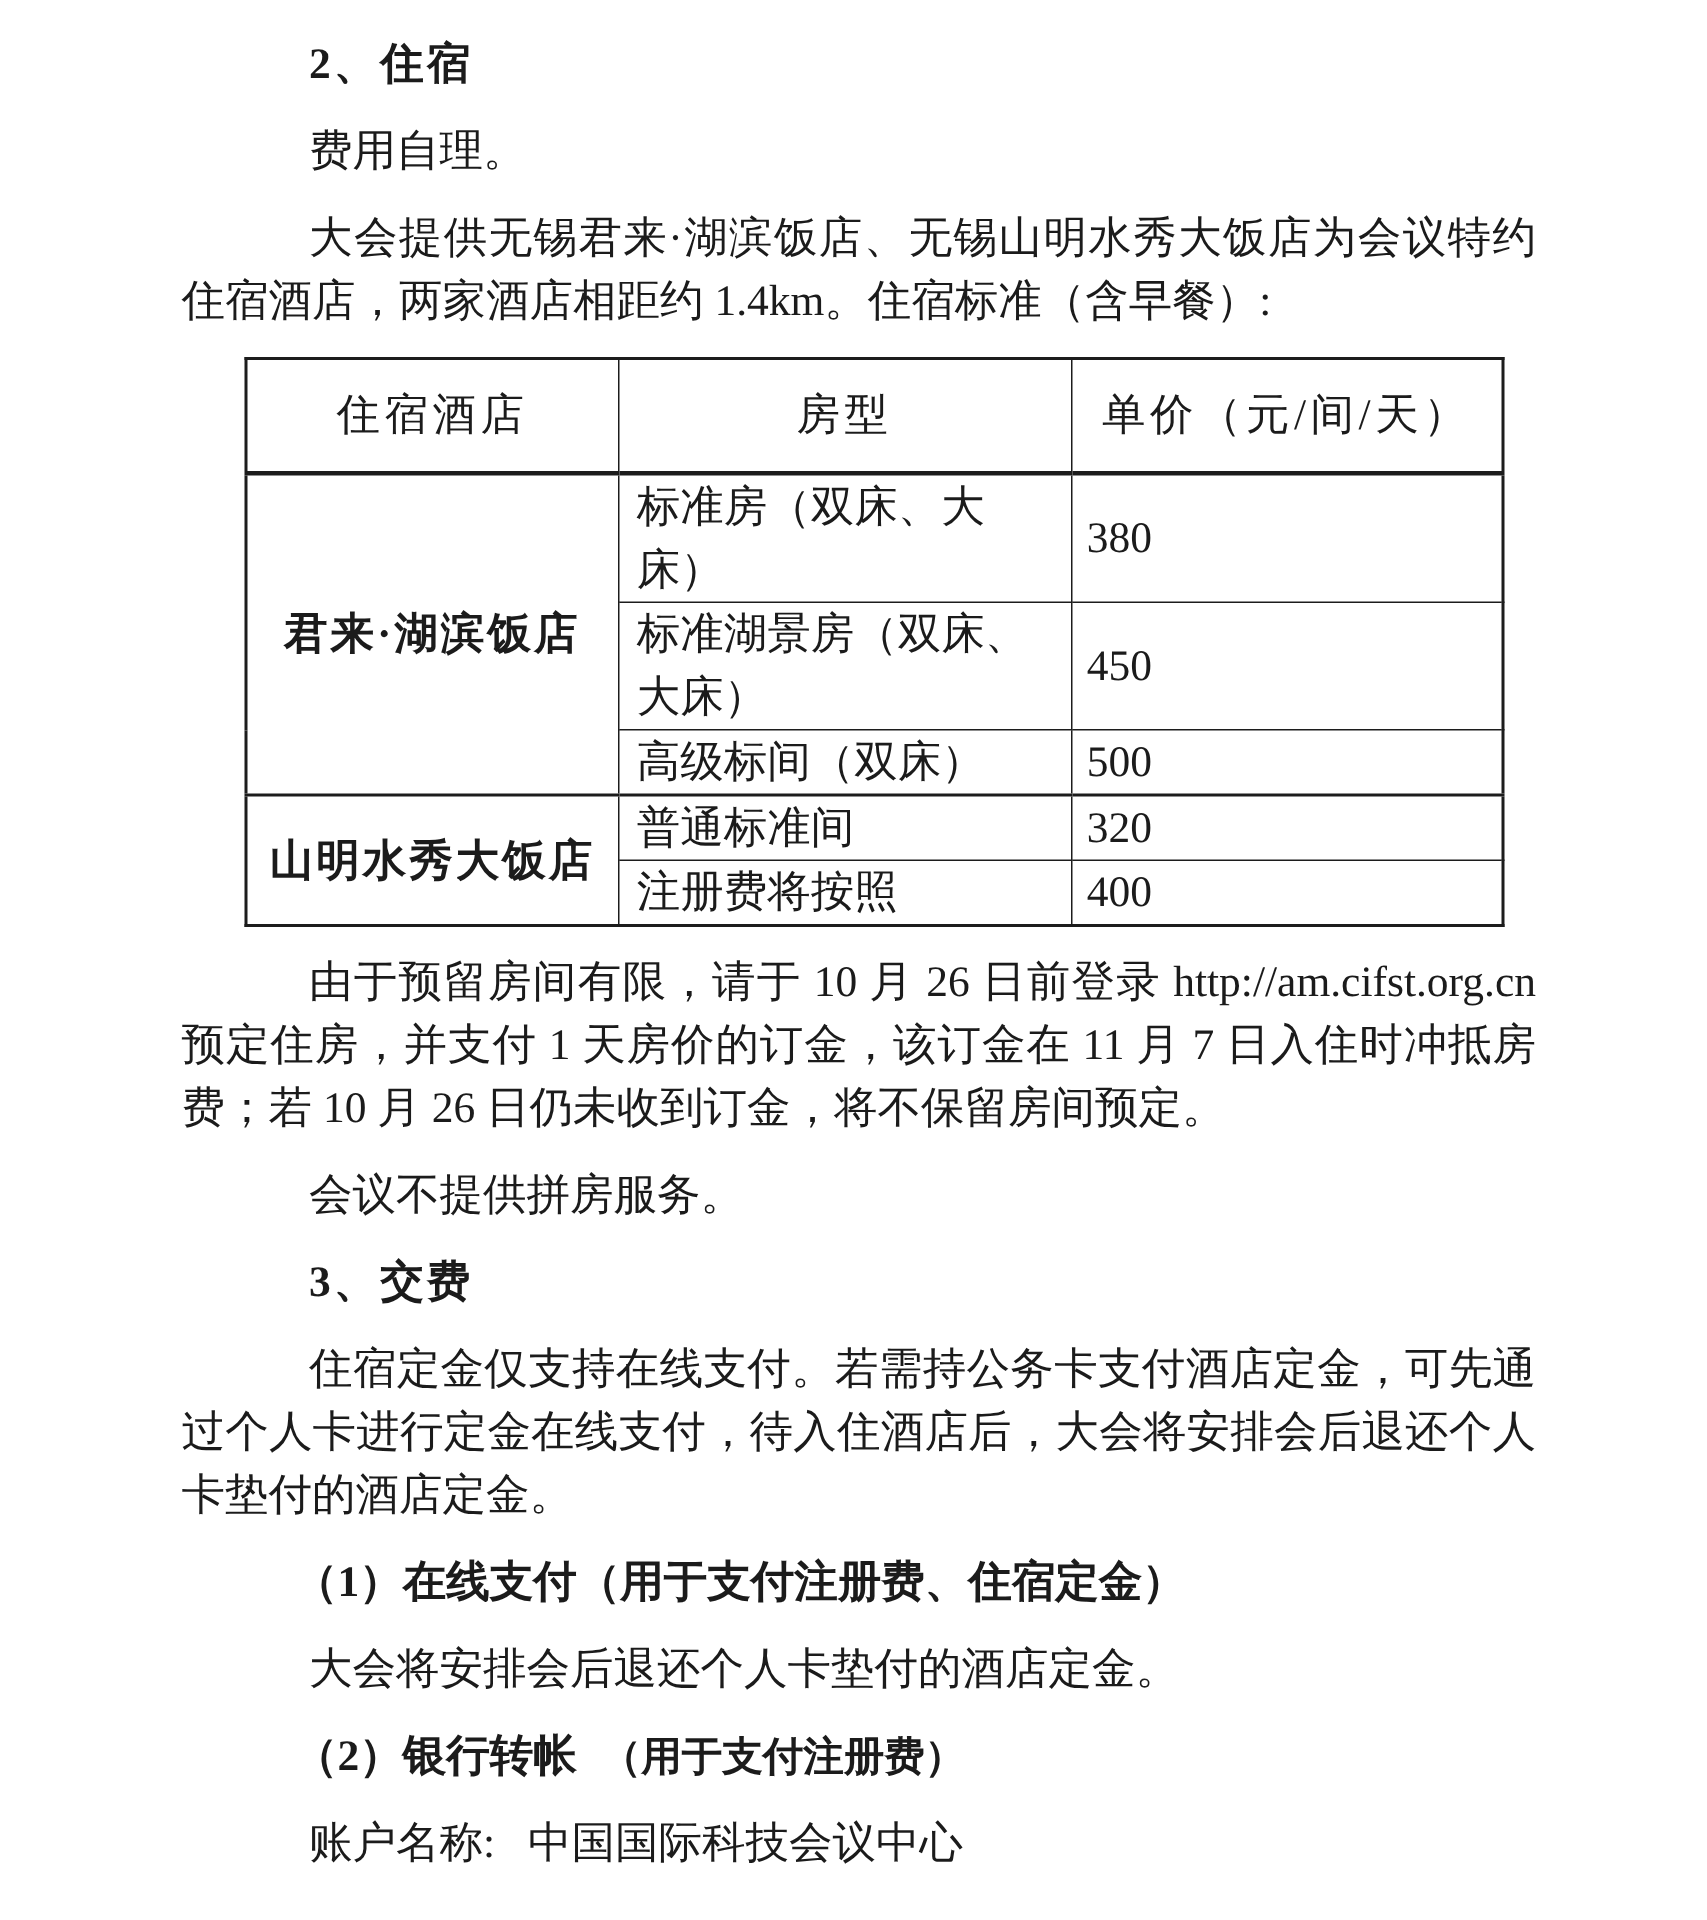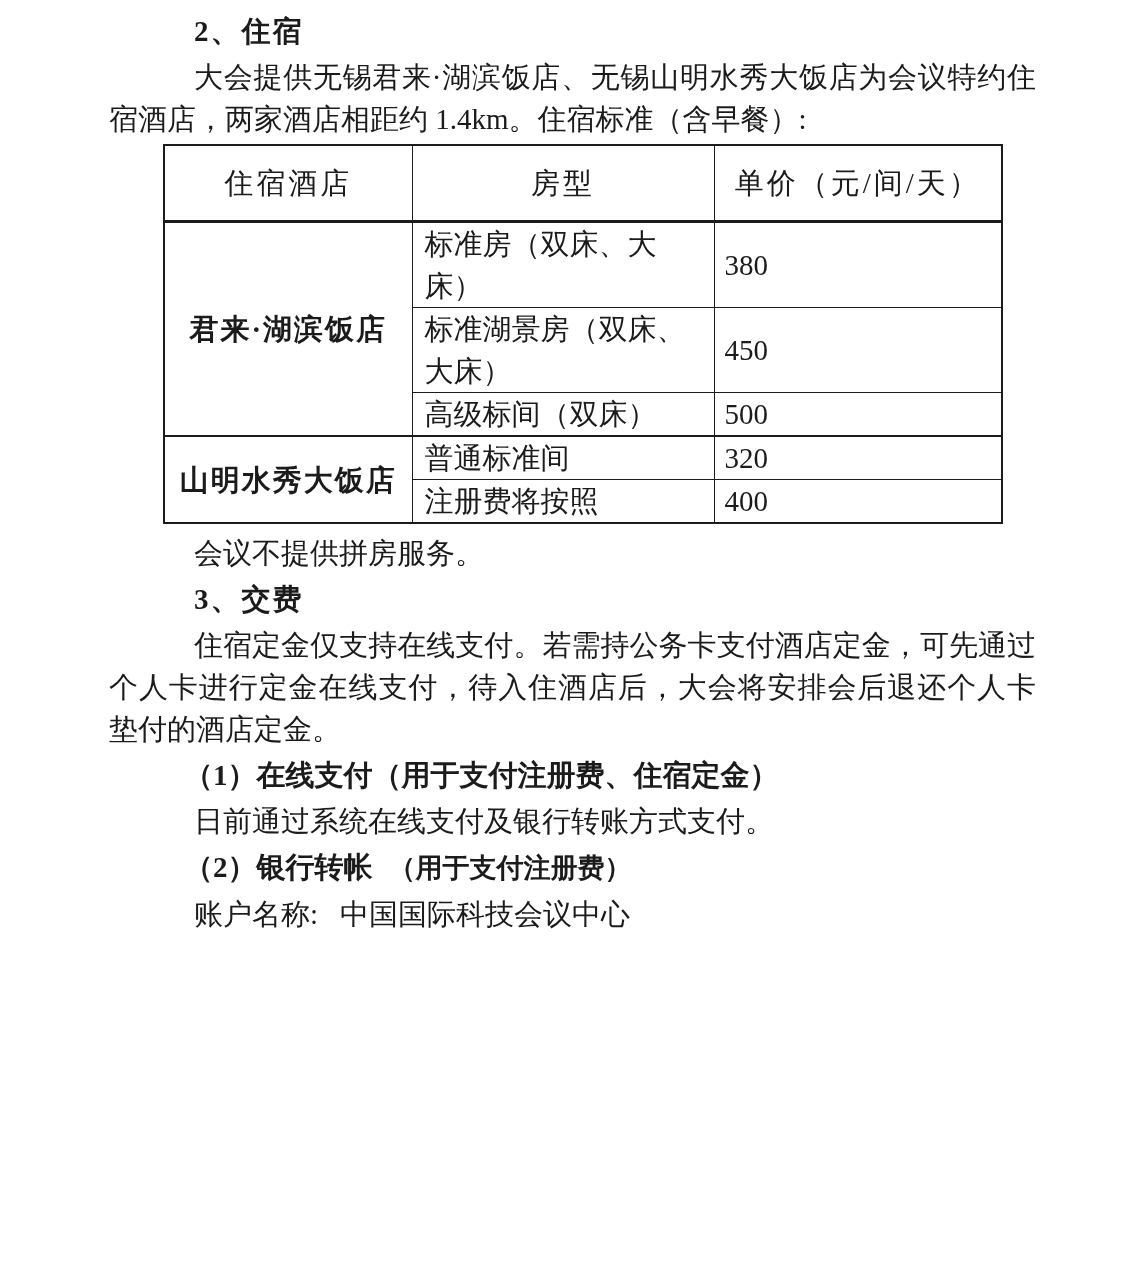--- a/index.html
+++ b/index.html
@@ -13,21 +13,21 @@
     overflow: hidden;
     font-family: "Liberation Serif", "DejaVu Serif", serif;
     color: #1b1b1b;
     font-size: 29px;
     line-height: 42px;
   }
   .doc {
     padding: 6px 98px 0 105px;
   }
   p {
-    margin: 4px;
+    margin: 16px;
     text-align: justify;
   }
   .indent {
     text-indent: 85px;
   }
   .sec-heading {
     font-weight: bold;
     text-indent: 85px;
     text-align: left;
     letter-spacing: 2px;
@@ -85,20 +85,21 @@
     margin-right: 22px;
   }
 </style>
 </head>
 <body>
 
 <div class="doc">
 
   <p class="sec-heading">2、住宿</p>
 
+  <p class="indent">费用自理。</p>
 
   <p class="indent">大会提供无锡君来·湖滨饭店、无锡山明水秀大饭店为会议特约住宿酒店，两家酒店相距约 1.4km。住宿标准（含早餐）:</p>
 
   <table class="acc">
     <colgroup>
       <col style="width:248px">
       <col style="width:302px">
       <col style="width:288px">
     </colgroup>
     <thead>
@@ -127,32 +128,33 @@
         <td>普通标准间</td>
         <td class="price">320</td>
       </tr>
       <tr>
         <td>注册费将按照</td>
         <td class="price">400</td>
       </tr>
     </tbody>
   </table>
 
+  <p class="indent">由于预留房间有限，请于 10 月 26 日前登录 http://am.cifst.org.cn 预定住房，并支付 1 天房价的订金，该订金在 11 月 7 日入住时冲抵房费；若 10 月 26 日仍未收到订金，将不保留房间预定。</p>
 
 
   <p class="indent">会议不提供拼房服务。</p>
 
   <p class="sec-heading">3、交费</p>
 
 
   <p class="indent">住宿定金仅支持在线支付。若需持公务卡支付酒店定金，可先通过个人卡进行定金在线支付，待入住酒店后，大会将安排会后退还个人卡垫付的酒店定金。</p>
 
   <p class="sub-heading">（1）在线支付（用于支付注册费、住宿定金）</p>
 
-  <p class="indent">日前通过系统在线支付及银行转账方式支付。</p>
+  <p class="indent">大会将安排会后退还个人卡垫付的酒店定金。</p>
 
   <p class="sub-heading">
     <span>（2）银行转帐</span><span class="note">（用于支付注册费）</span>
   </p>
 
   <p class="bank-line">
     <span class="bank-label">账户名称:</span><span>中国国际科技会议中心</span>
   </p>
 
 </div>

